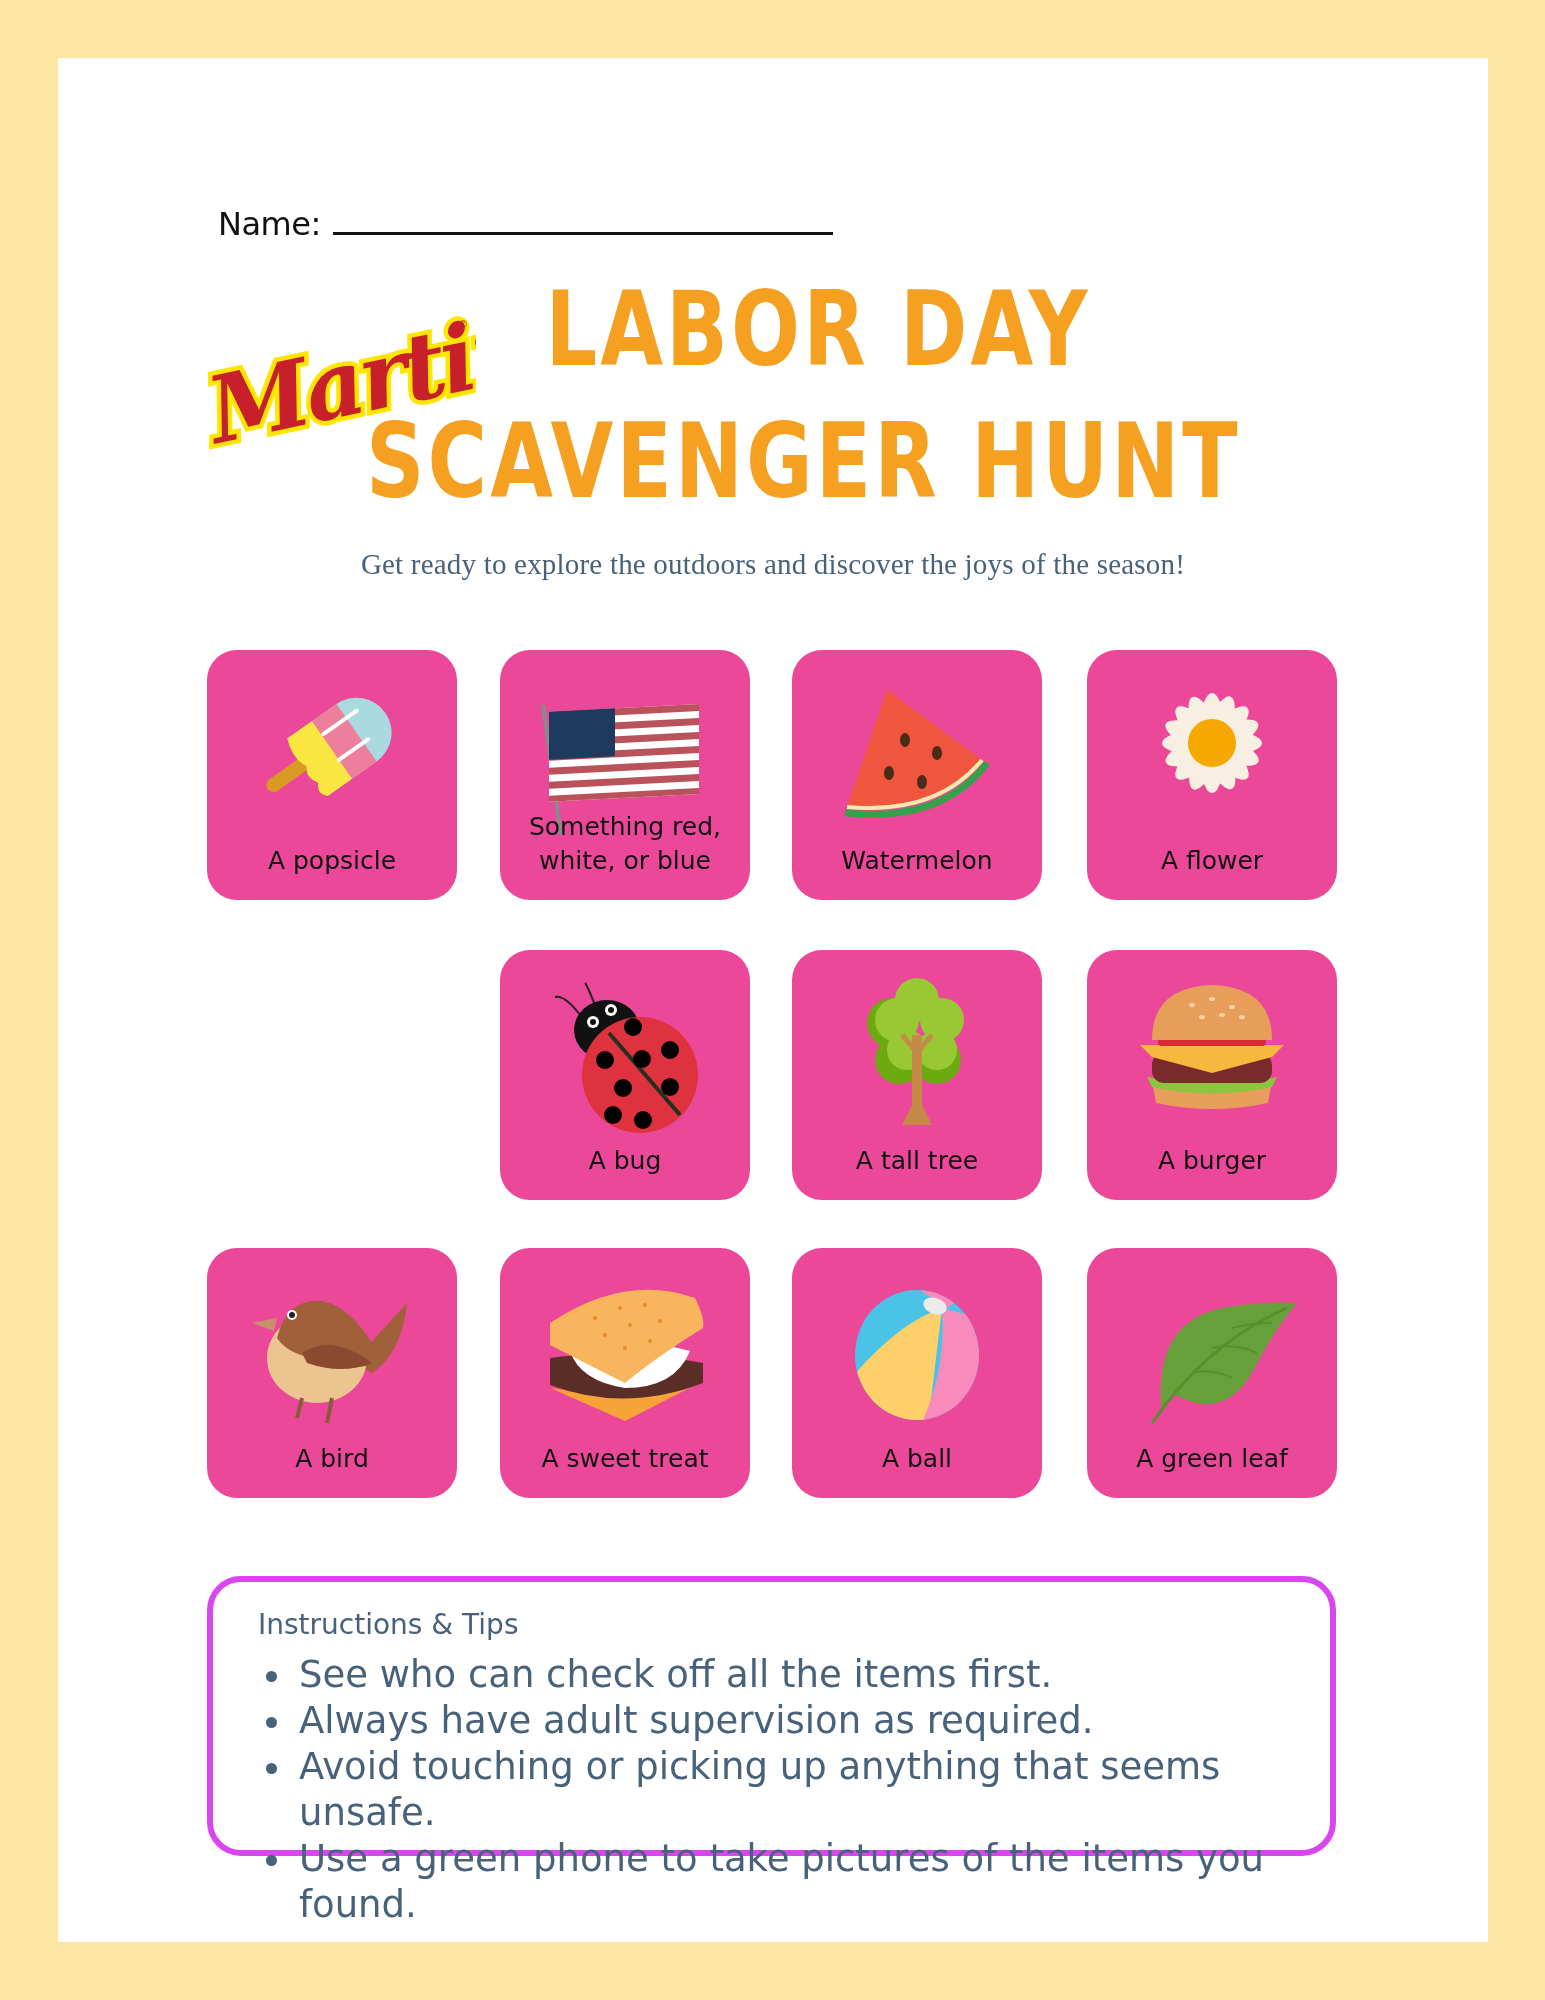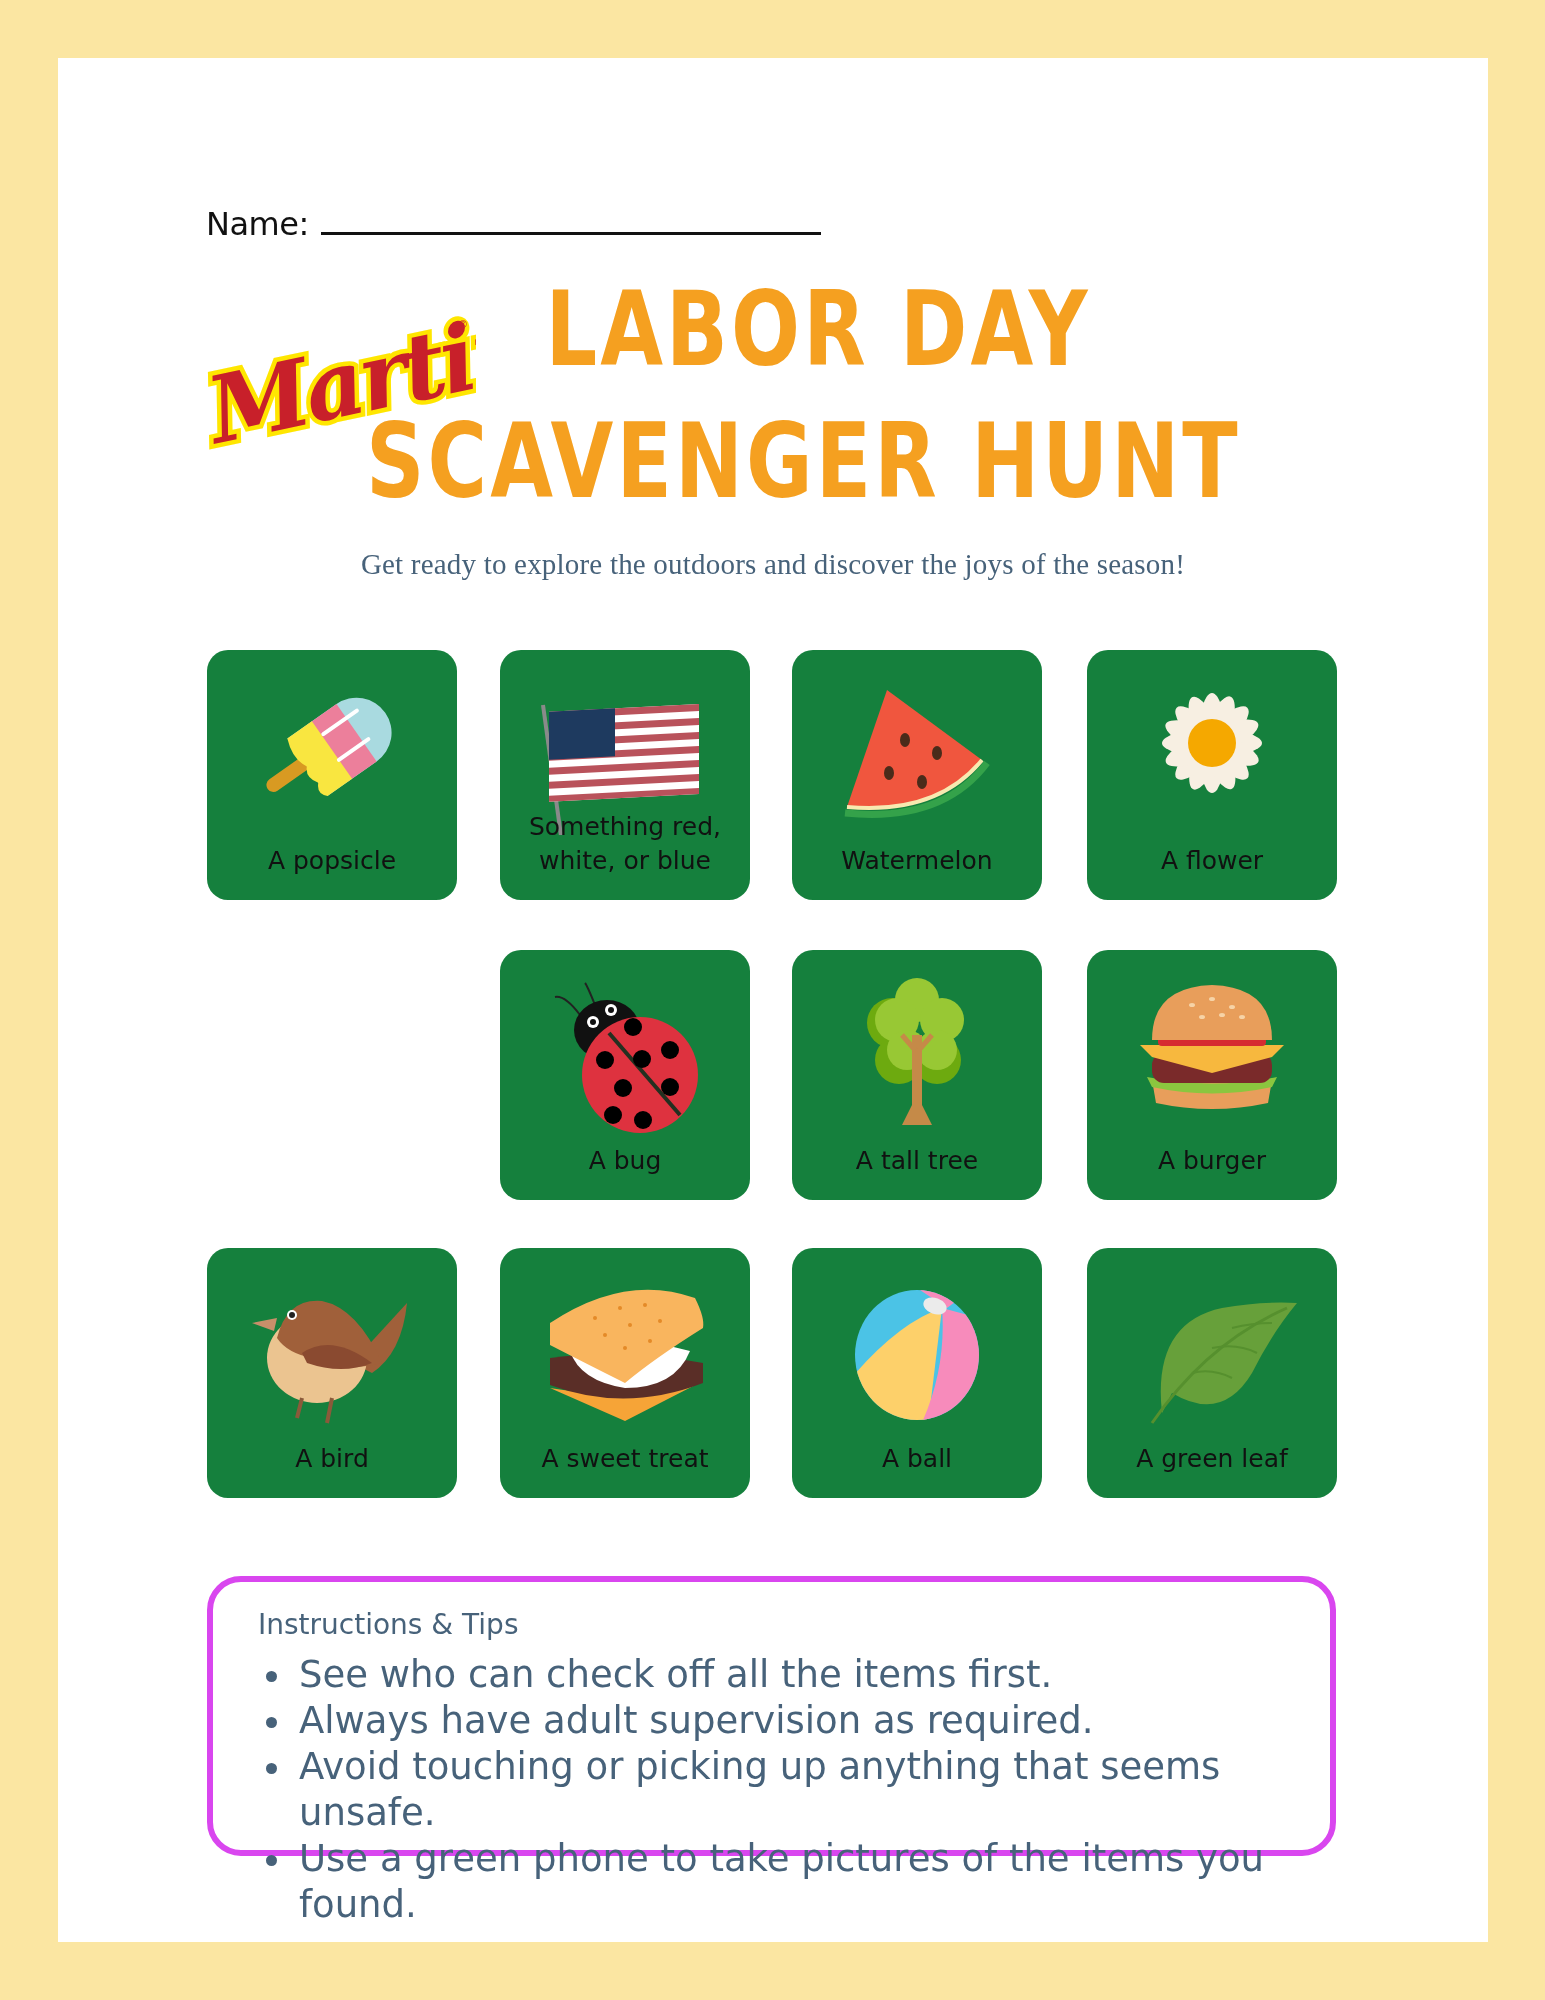--- a/index.html
+++ b/index.html
@@ -9,21 +9,21 @@
     position: relative;
     font-family: "DejaVu Sans", sans-serif;
     overflow: hidden;
   }
   .page {
     position: absolute; left: 58px; top: 58px;
     width: 1430px; height: 1884px;
     background: #FFFFFF;
   }
   .field-row {
-    position: absolute; top: 138px; left: 148px;
+    position: absolute; top: 138px; left: 160px;
     display: flex; align-items: center;
     font-size: 34px; color: #111;
   }
   .field-label { font-family: "DejaVu Sans", sans-serif; font-size: 32px; letter-spacing: -0.5px; }
   .field-line {
     display: inline-block; border-bottom: 3px solid #111; margin-left: 12px; height: 36px;
   }
   .field-name .field-line { width: 500px; }
   .field-date { margin-left: 102px; }
   .field-date .field-line { width: 268px; }
@@ -47,21 +47,21 @@
   .title .line2 { display: block; padding-left: 0; }
   .subtitle {
     position: absolute; left: 0; width: 1430px; top: 490px;
     text-align: center; color: #47627A;
     font-family: Liberation Serif, serif;
     font-size: 29px;
     letter-spacing: 0.2px;
   }
   .card {
     position: absolute; width: 250px; height: 250px;
-    background: #15803d; border-radius: 21px;
+    background: #ec4899; border-radius: 30px;
   }
   .card .art {
     position: absolute; left: 25px; top: 15px; width: 200px; height: 170px;
   }
   .card .label {
     position: absolute; left: 0; right: 0; bottom: 22px;
     text-align: center; color: #111;
     font-family: "DejaVu Sans", sans-serif; font-size: 25px; line-height: 34px;
   }
   .tips {

